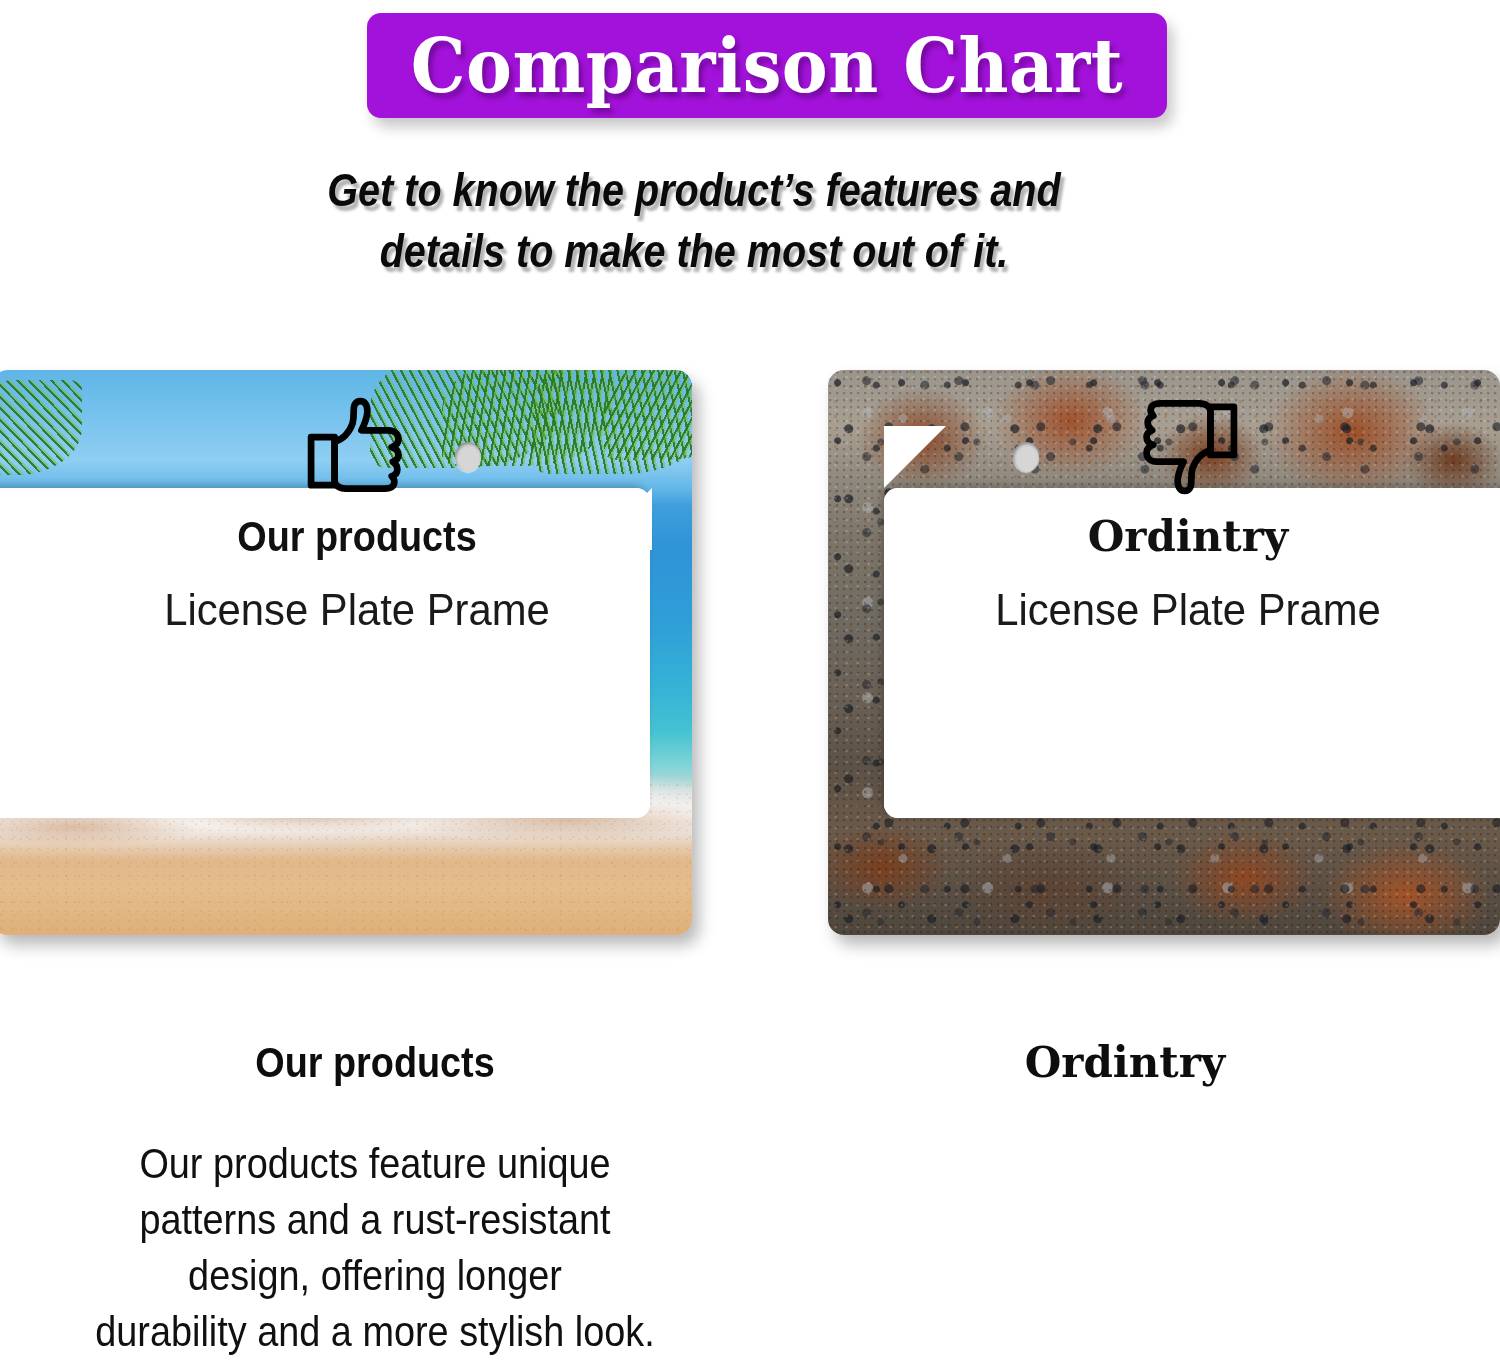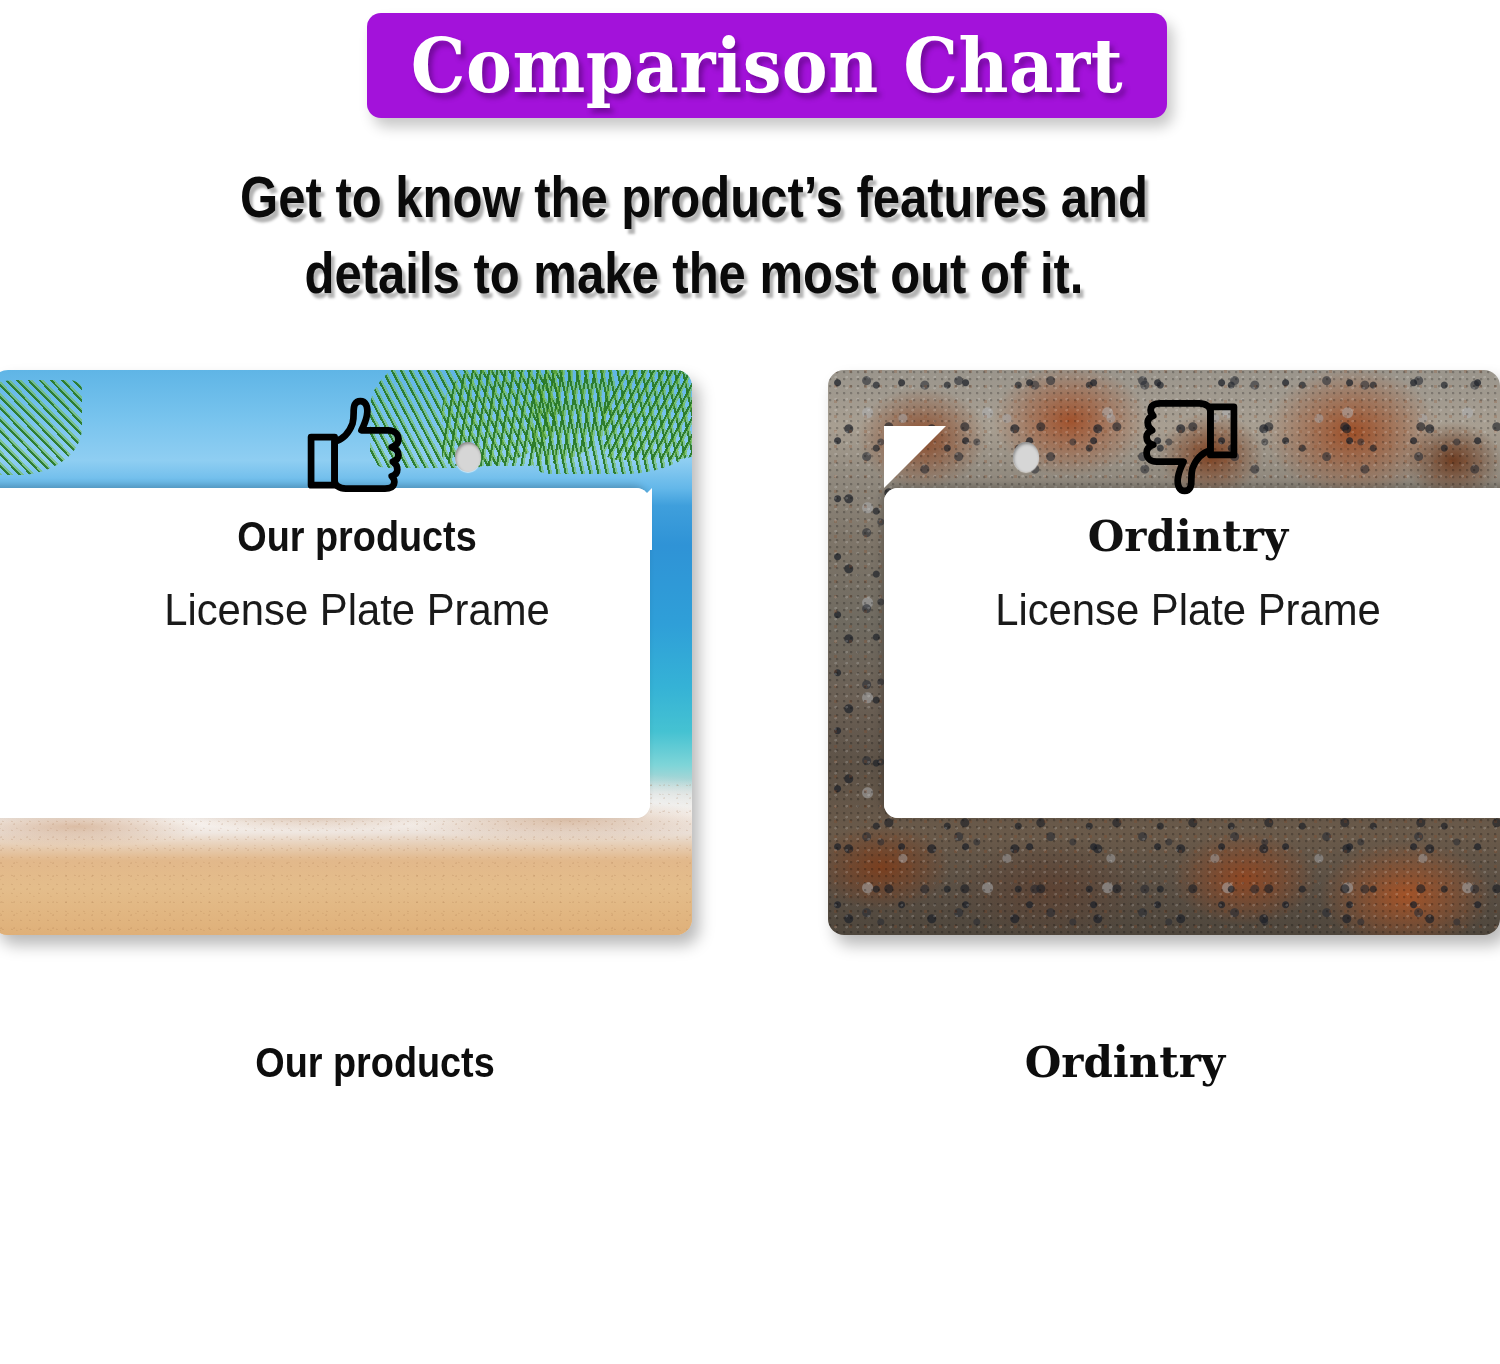--- a/index.html
+++ b/index.html
@@ -53,24 +53,25 @@
   }
 
   .subtitle {
     position: absolute;
     left: 0;
     top: 160px;
     width: 1388px;
     text-align: center;
     font-family: "Liberation Sans", sans-serif;
     font-weight: bold;
-    font-size: 57px;
+    font-size: 46px;
     line-height: 1.33;
     color: #0a0a0a;
     text-shadow: 4px 5px 3px rgba(0,0,0,0.30);
+    font-style: italic;
   }
   .subtitle-line {
     display: block;
     transform: scaleX(0.86);
   }
 
   
   .frames-row {
     position: absolute;
     left: 0;
@@ -486,19 +487,25 @@
 
     </div>
   </div>
 
 </div>
 
 <div class="bottom-row">
 
   <div class="bottom-col left">
     <div class="col-heading ours">Our products</div>
+    <div class="col-body">
+      <span class="bline">Our products feature unique</span>
+      <span class="bline">patterns and a rust-resistant</span>
+      <span class="bline">design, offering longer</span>
+      <span class="bline">durability and a more stylish look.</span>
+    </div>
   </div>
 
   <div class="bottom-col right">
     <div class="col-heading theirs">Ordintry</div>
   </div>
 
 </div>
 
 </body></html>

